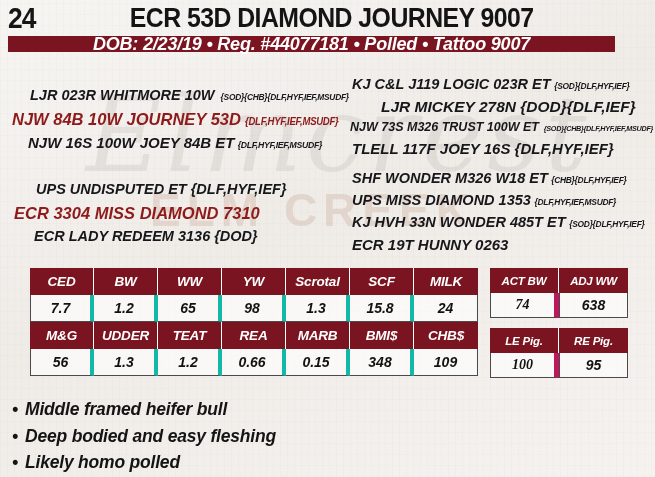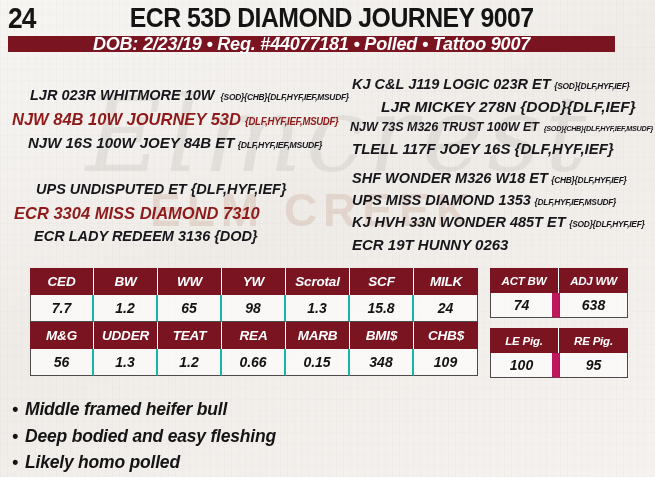--- a/index.html
+++ b/index.html
@@ -190,21 +190,21 @@
     color: #ffffff;
     font-size: 13.5px;
     border-right: 1.5px solid #ffffff;
     letter-spacing: -0.2px;
   }
   .epd-main td.hd:last-child { border-right: none; }
   .epd-main td.vl {
     background: rgba(255,255,255,0.62);
     color: #121212;
     font-size: 14px;
-    border-right: 2px solid #14b8a6;
+    border-right: 4px solid #14b8a6;
     border-bottom: 1px solid #4a4a4a;
   }
   .epd-main tr.vals td.vl:first-child { border-left: 1px solid #4a4a4a; }
   .epd-main td.vl:last-child { border-right: 1px solid #4a4a4a; }
 
   .side-table {
     position: absolute;
     width: 138px;
     border-collapse: separate;
     border-spacing: 0;
@@ -229,21 +229,21 @@
     letter-spacing: -0.2px;
   }
   .side-table td.hd:last-child { border-right: none; }
   .side-table td.vl {
     background: rgba(255,255,255,0.62);
     color: #121212;
     font-size: 14px;
     border: 1px solid #4a4a4a;
     border-top: none;
   }
-  .side-table td.vl:first-child { border-right: 7px solid #be185d; }
+  .side-table td.vl:first-child { border-right: 5px solid #be185d; font-family: Liberation Serif, serif; }
 
   
   .bullets {
     position: absolute;
     left: 12px; top: 396px;
     width: 430px;
   }
   .bullet {
     font-family: "Liberation Sans", sans-serif;
     font-style: italic;

